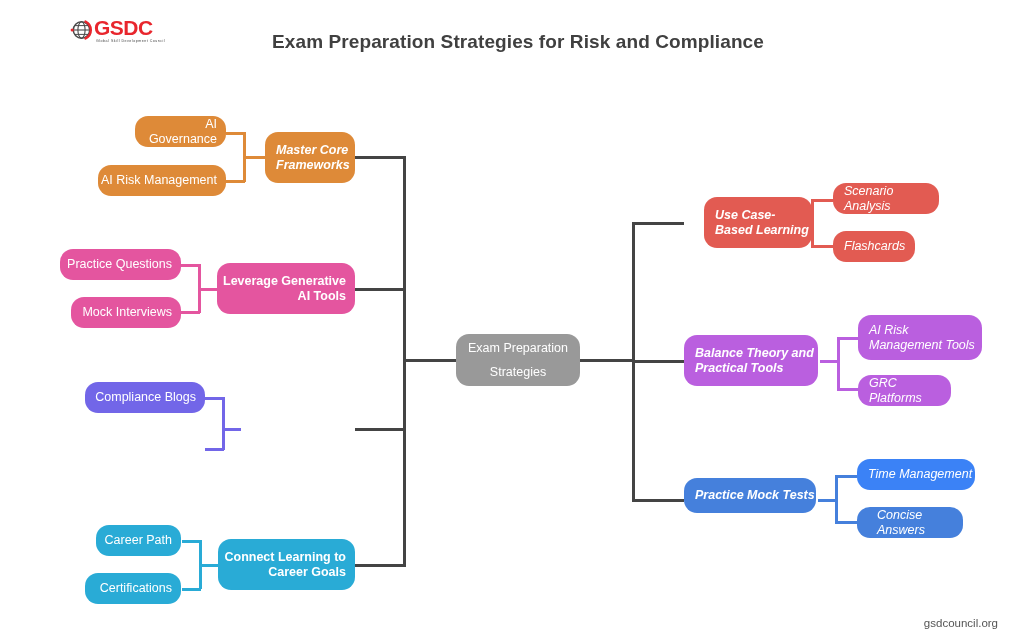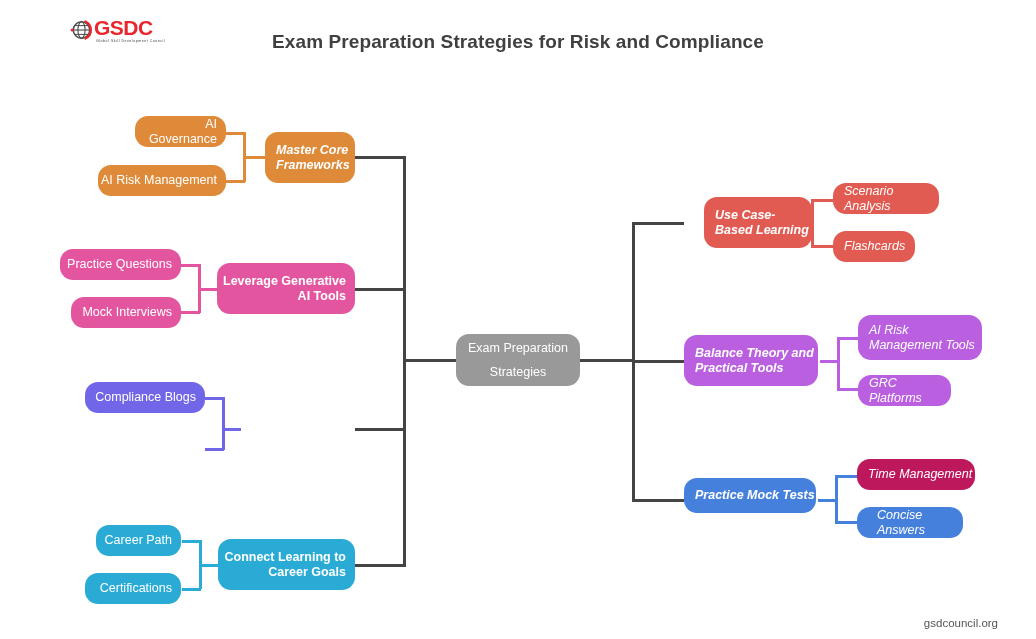--- a/index.html
+++ b/index.html
@@ -242,21 +242,21 @@
   </div>
 
   <div class="node main align-left" style="left:684px; top:478px; width:132px; height:35px; background:#4580DC;">
     <span class="txt">Practice Mock Tests</span>
   </div>
   <div class="br h" style="left:818px; top:499px; width:18px; background:#4580DC;"></div>
   <div class="br v" style="left:835px; top:475px; height:48px; background:#4580DC;"></div>
   <div class="br h" style="left:835px; top:475px; width:22px; background:#4580DC;"></div>
   <div class="br h" style="left:835px; top:521px; width:22px; background:#4580DC;"></div>
 
-  <div class="node leaf align-left" style="left:857px; top:459px; width:118px; height:31px; background:#be185d;">
+  <div class="node leaf align-left" style="left:857px; top:459px; width:118px; height:31px; background:#3b82f6;">
     <span class="txt">Time Management</span>
   </div>
   <div class="node leaf align-left" style="left:857px; top:507px; width:106px; height:31px; background:#4580DC;padding-left:20px;">
     <span class="txt">Concise Answers</span>
   </div>
 
   <div id="footer">gsdcouncil.org</div>
 
 </div>
 

